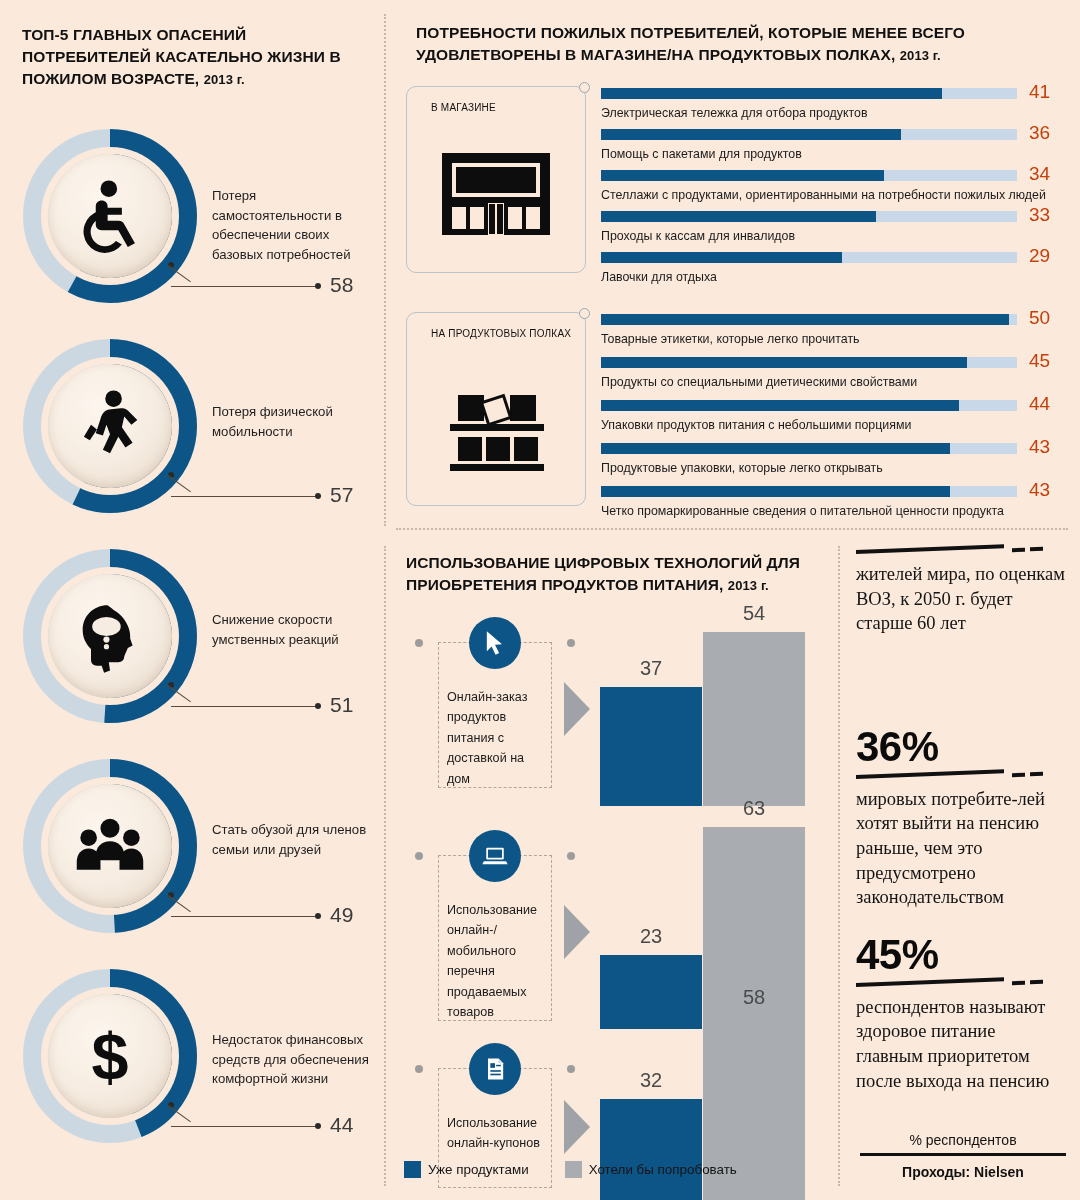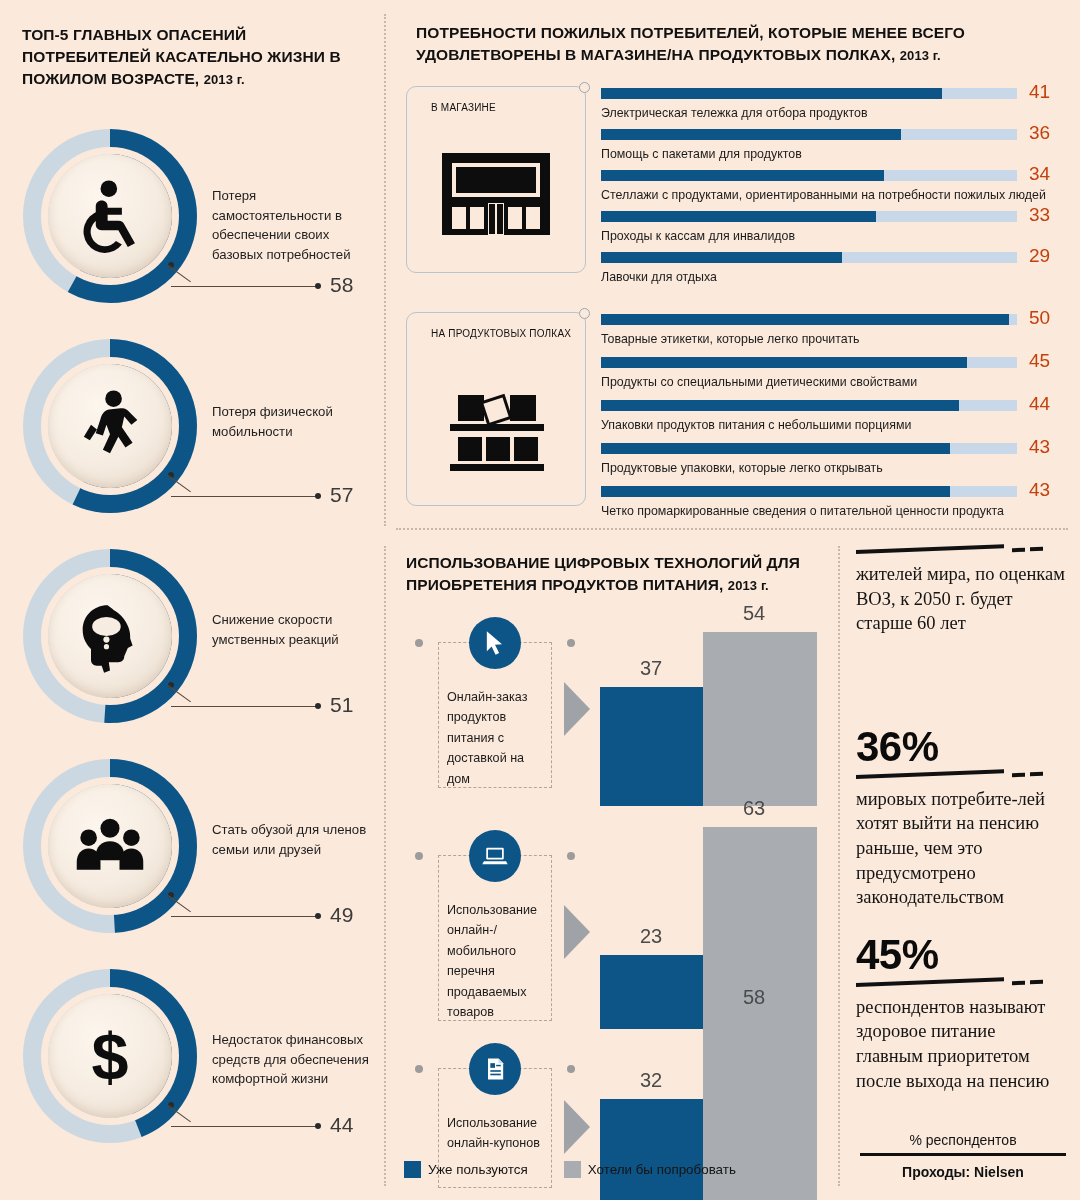--- a/index.html
+++ b/index.html
@@ -110,21 +110,21 @@
     display:flex;align-items:center;justify-content:center;
   }
   .circ-ico svg{width:28px;height:28px;}
   .nub{position:absolute;width:8px;height:8px;border-radius:50%;background:#9c9c9c;top:-4px;}
   .arrow{
     position:absolute;width:0;height:0;
     border-top:27px solid transparent;border-bottom:27px solid transparent;
     border-left:26px solid #9fa3a8;
   }
   .colpair{position:absolute;}
-  .col{position:absolute;bottom:0;width:102px;padding-left:12px;}
+  .col{position:absolute;bottom:0;width:102px;}
   .col .cap{
     position:absolute;left:0;width:102px;text-align:center;top:-30px;
     font-size:20px;color:#4a4a4a;
   }
   .col.blue{background:#0e5587;}
   .col.grey{background:#a9adb2;}
 
   .legend{position:absolute;left:8px;bottom:22px;display:flex;align-items:center;gap:10px;}
   .legend .sw{width:17px;height:17px;display:inline-block;}
   .legend .it{display:flex;align-items:center;gap:7px;font-size:13.4px;color:#141414;}
@@ -481,21 +481,21 @@
         </div>
         <div class="col grey" style="left:103px;height:186px;">
           <div class="cap">58</div>
         </div>
       </div>
     </div>
 
     <div class="legend">
       <div class="it">
         <span class="sw" style="background:#0e5587;"></span>
-        <span>Уже пользуются</span>
+        <span>Уже продуктами</span>
       </div>
       <div class="it" style="margin-left:26px;">
         <span class="sw" style="background:#a9adb2;"></span>
         <span>Хотели бы попробовать</span>
       </div>
     </div>
   </div>
 
   <div id="right-col">
     <div class="stat" style="top:10px;">

